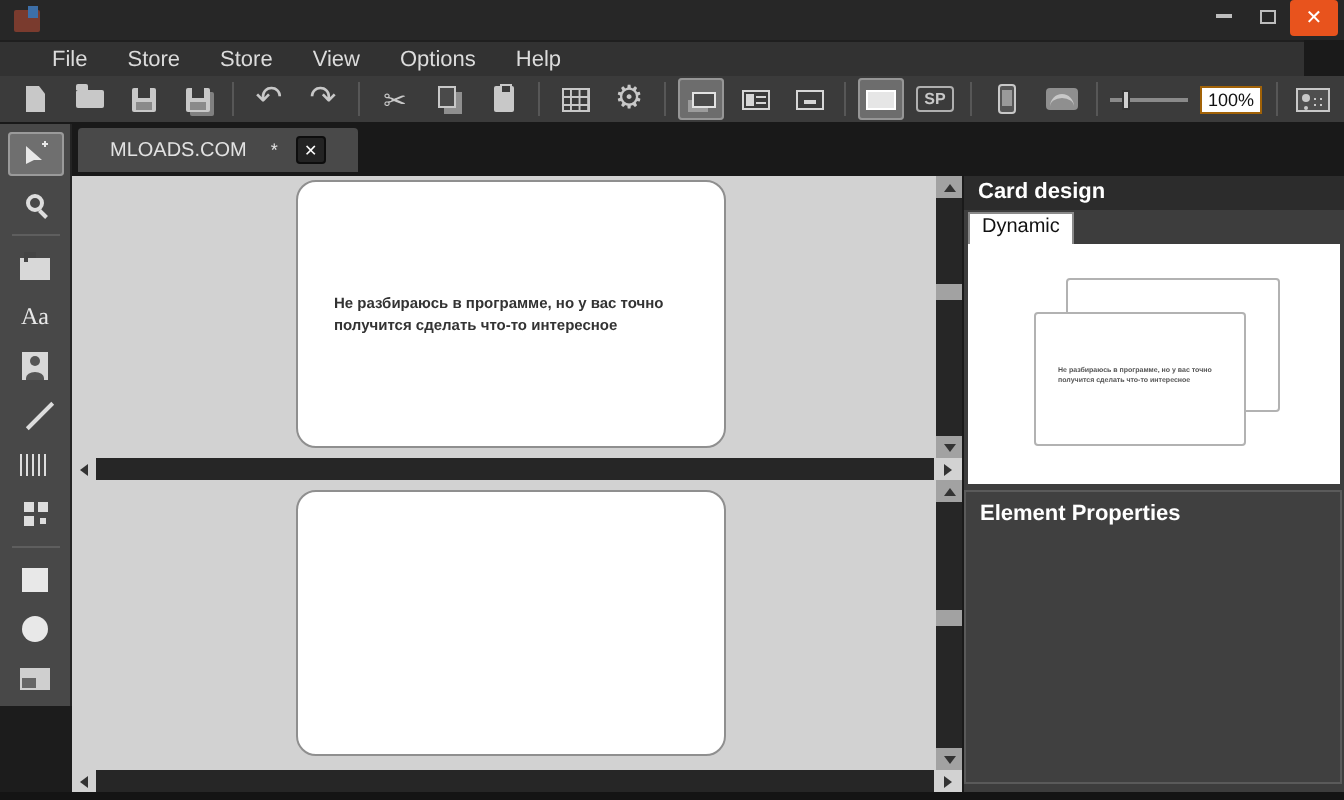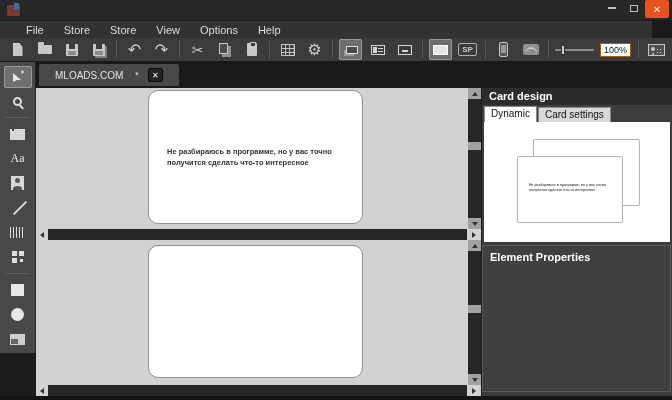--- a/index.html
+++ b/index.html
@@ -350,21 +350,20 @@
     <div class="htrack"></div>
     <div class="hcell corner">
         <span class="tri-right"></span>
       </div>
   </div>
 
   <div class="rightpanel">
     <div class="cd-header">Card design</div>
     <div class="ptabs">
       <span class="ptab active">Dynamic</span>
-      <span class="ptab">Card settings</span>
     </div>
     <div class="preview">
       <div class="mini-card mini-back"></div>
       <div class="mini-card mini-front">
         <div class="mini-text">Не разбираюсь в программе, но у вас точно получится сделать что-то интересное</div>
       </div>
     </div>
     <div class="ep-box">
       <div class="ep-header">Element Properties</div>
     </div>

